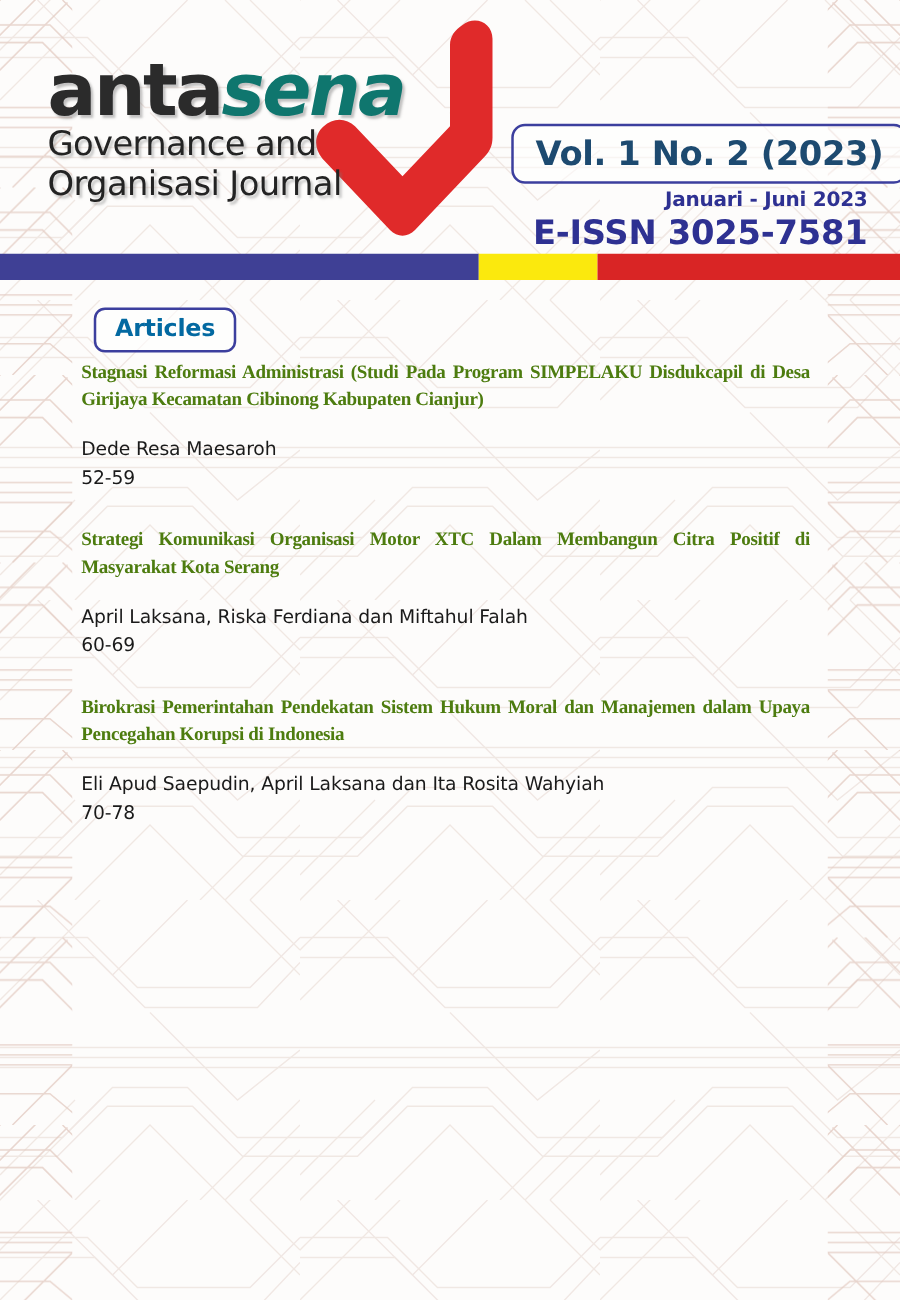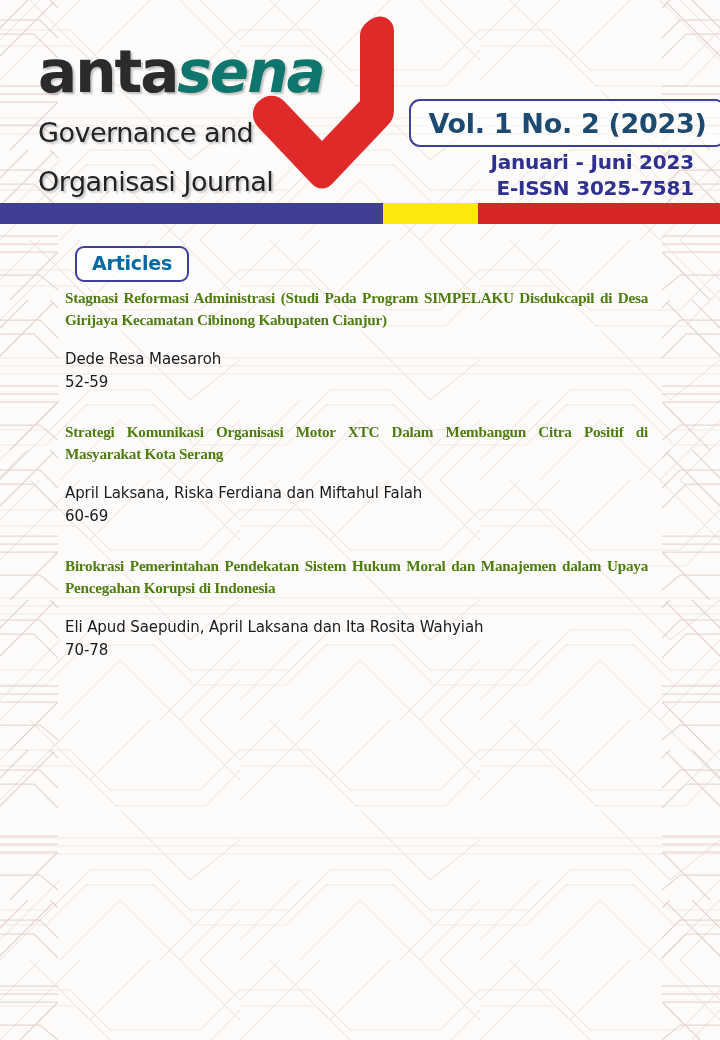--- a/index.html
+++ b/index.html
@@ -40,21 +40,21 @@
   .wordmark .red{color:#0f766e;font-style:italic;}
   .subline{
     font-family:"DejaVu Sans", sans-serif;
     font-size:27px;
     font-weight:400;
     line-height:1.06;
     color:#232323;
     letter-spacing:-.5px;
     text-shadow:2px 2px 2px rgba(120,120,120,.4);
     position:relative;z-index:3;
-    margin-top:20px;
+    margin-top:3px;
     white-space:nowrap;
   }
 
   .logo-mark{
     position:absolute;left:252px;top:14px;width:146px;height:180px;z-index:2;
   }
   .logo-mark svg{display:block;}
 
   .issue-box{
     position:absolute;left:409px;top:99px;width:317px;height:48px;
@@ -66,22 +66,22 @@
   .issue-box span{
     font-family:"DejaVu Sans", sans-serif;
     font-weight:bold;font-size:27px;letter-spacing:-.3px;
     color:#1d4a70;white-space:nowrap;
   }
   .issue-meta{
     position:absolute;right:26px;top:150px;text-align:right;
     font-family:"DejaVu Sans", sans-serif;
     font-weight:bold;color:#2e3192;line-height:1.28;
   }
-  .issue-meta .date{font-size:20px;letter-spacing:-.2px;margin-left:28px;}
-  .issue-meta .issn{font-size:20px;letter-spacing:-.2px;margin-left:12px;}
+  .issue-meta .date{font-size:16px;letter-spacing:-.2px;margin-left:28px;}
+  .issue-meta .issn{font-size:27px;letter-spacing:-.2px;margin-left:12px;}
 
   
   .colorbar{position:absolute;left:0;top:203px;width:720px;height:21px;display:flex;}
   .cb-blue{background:#3f4095;}
   .cb-yellow{background:#fbe90d;}
   .cb-red{background:#d92525;}
 
   
   .articles-badge{
     position:absolute;left:75px;top:246px;

